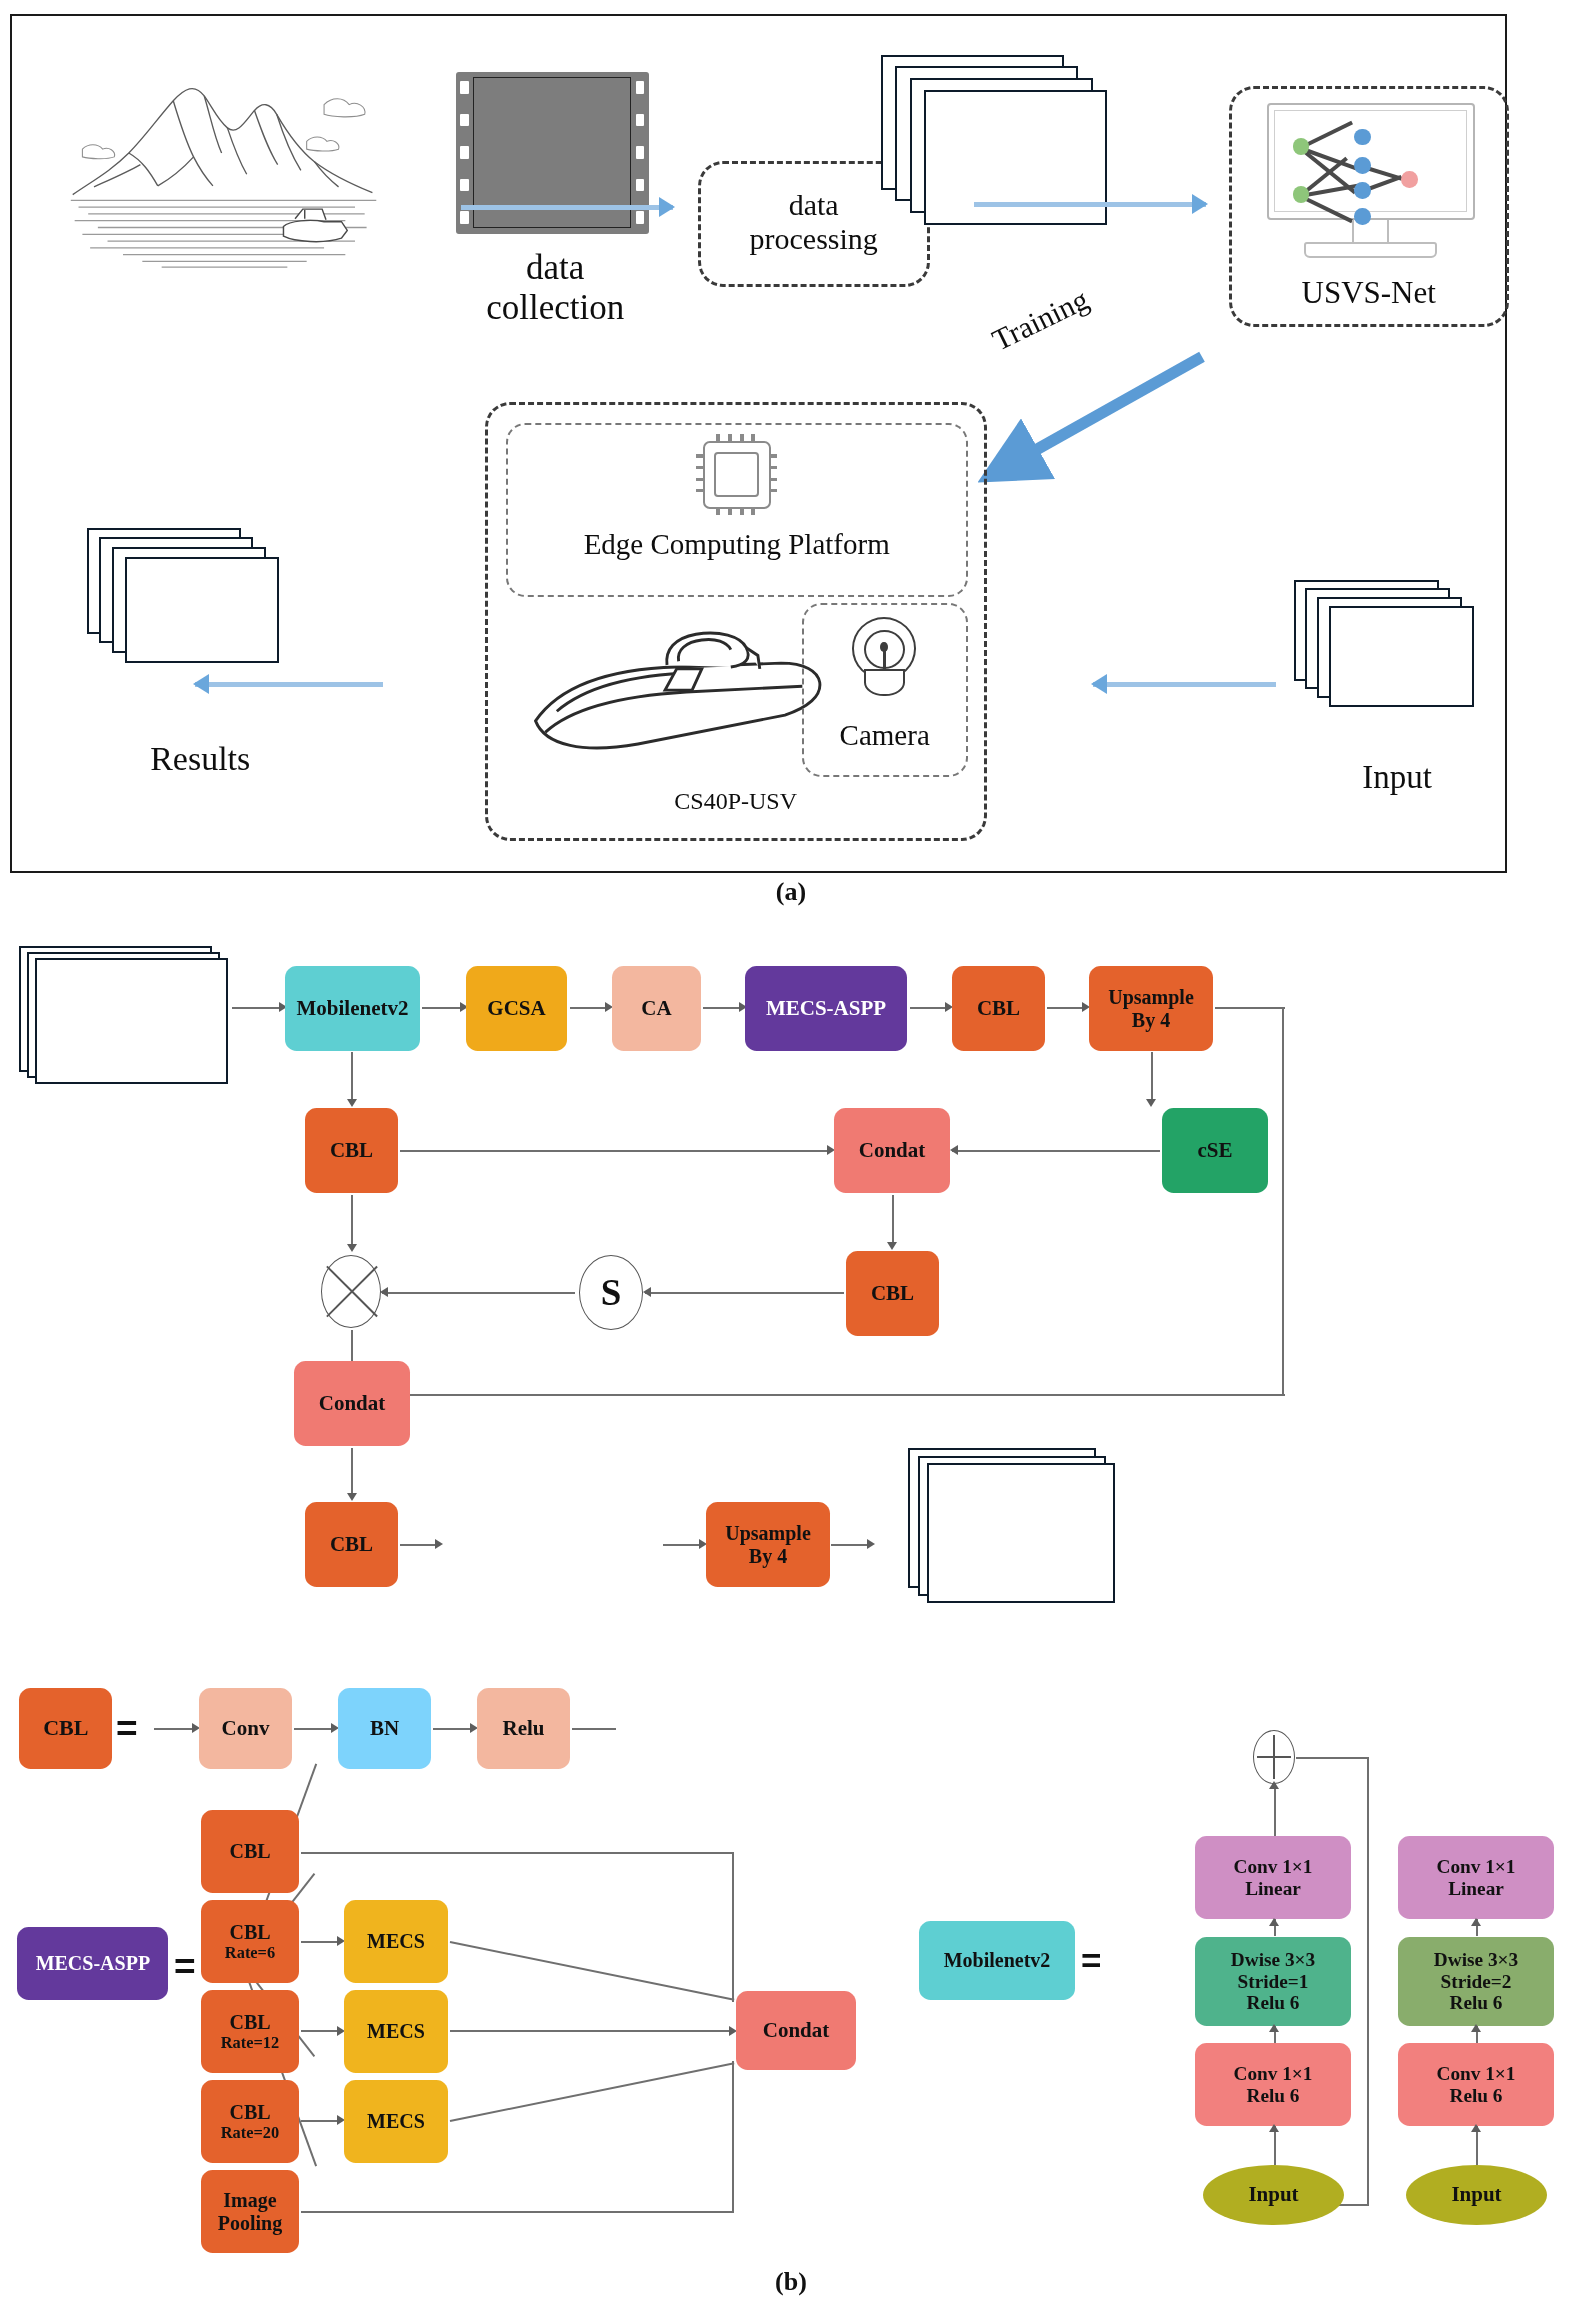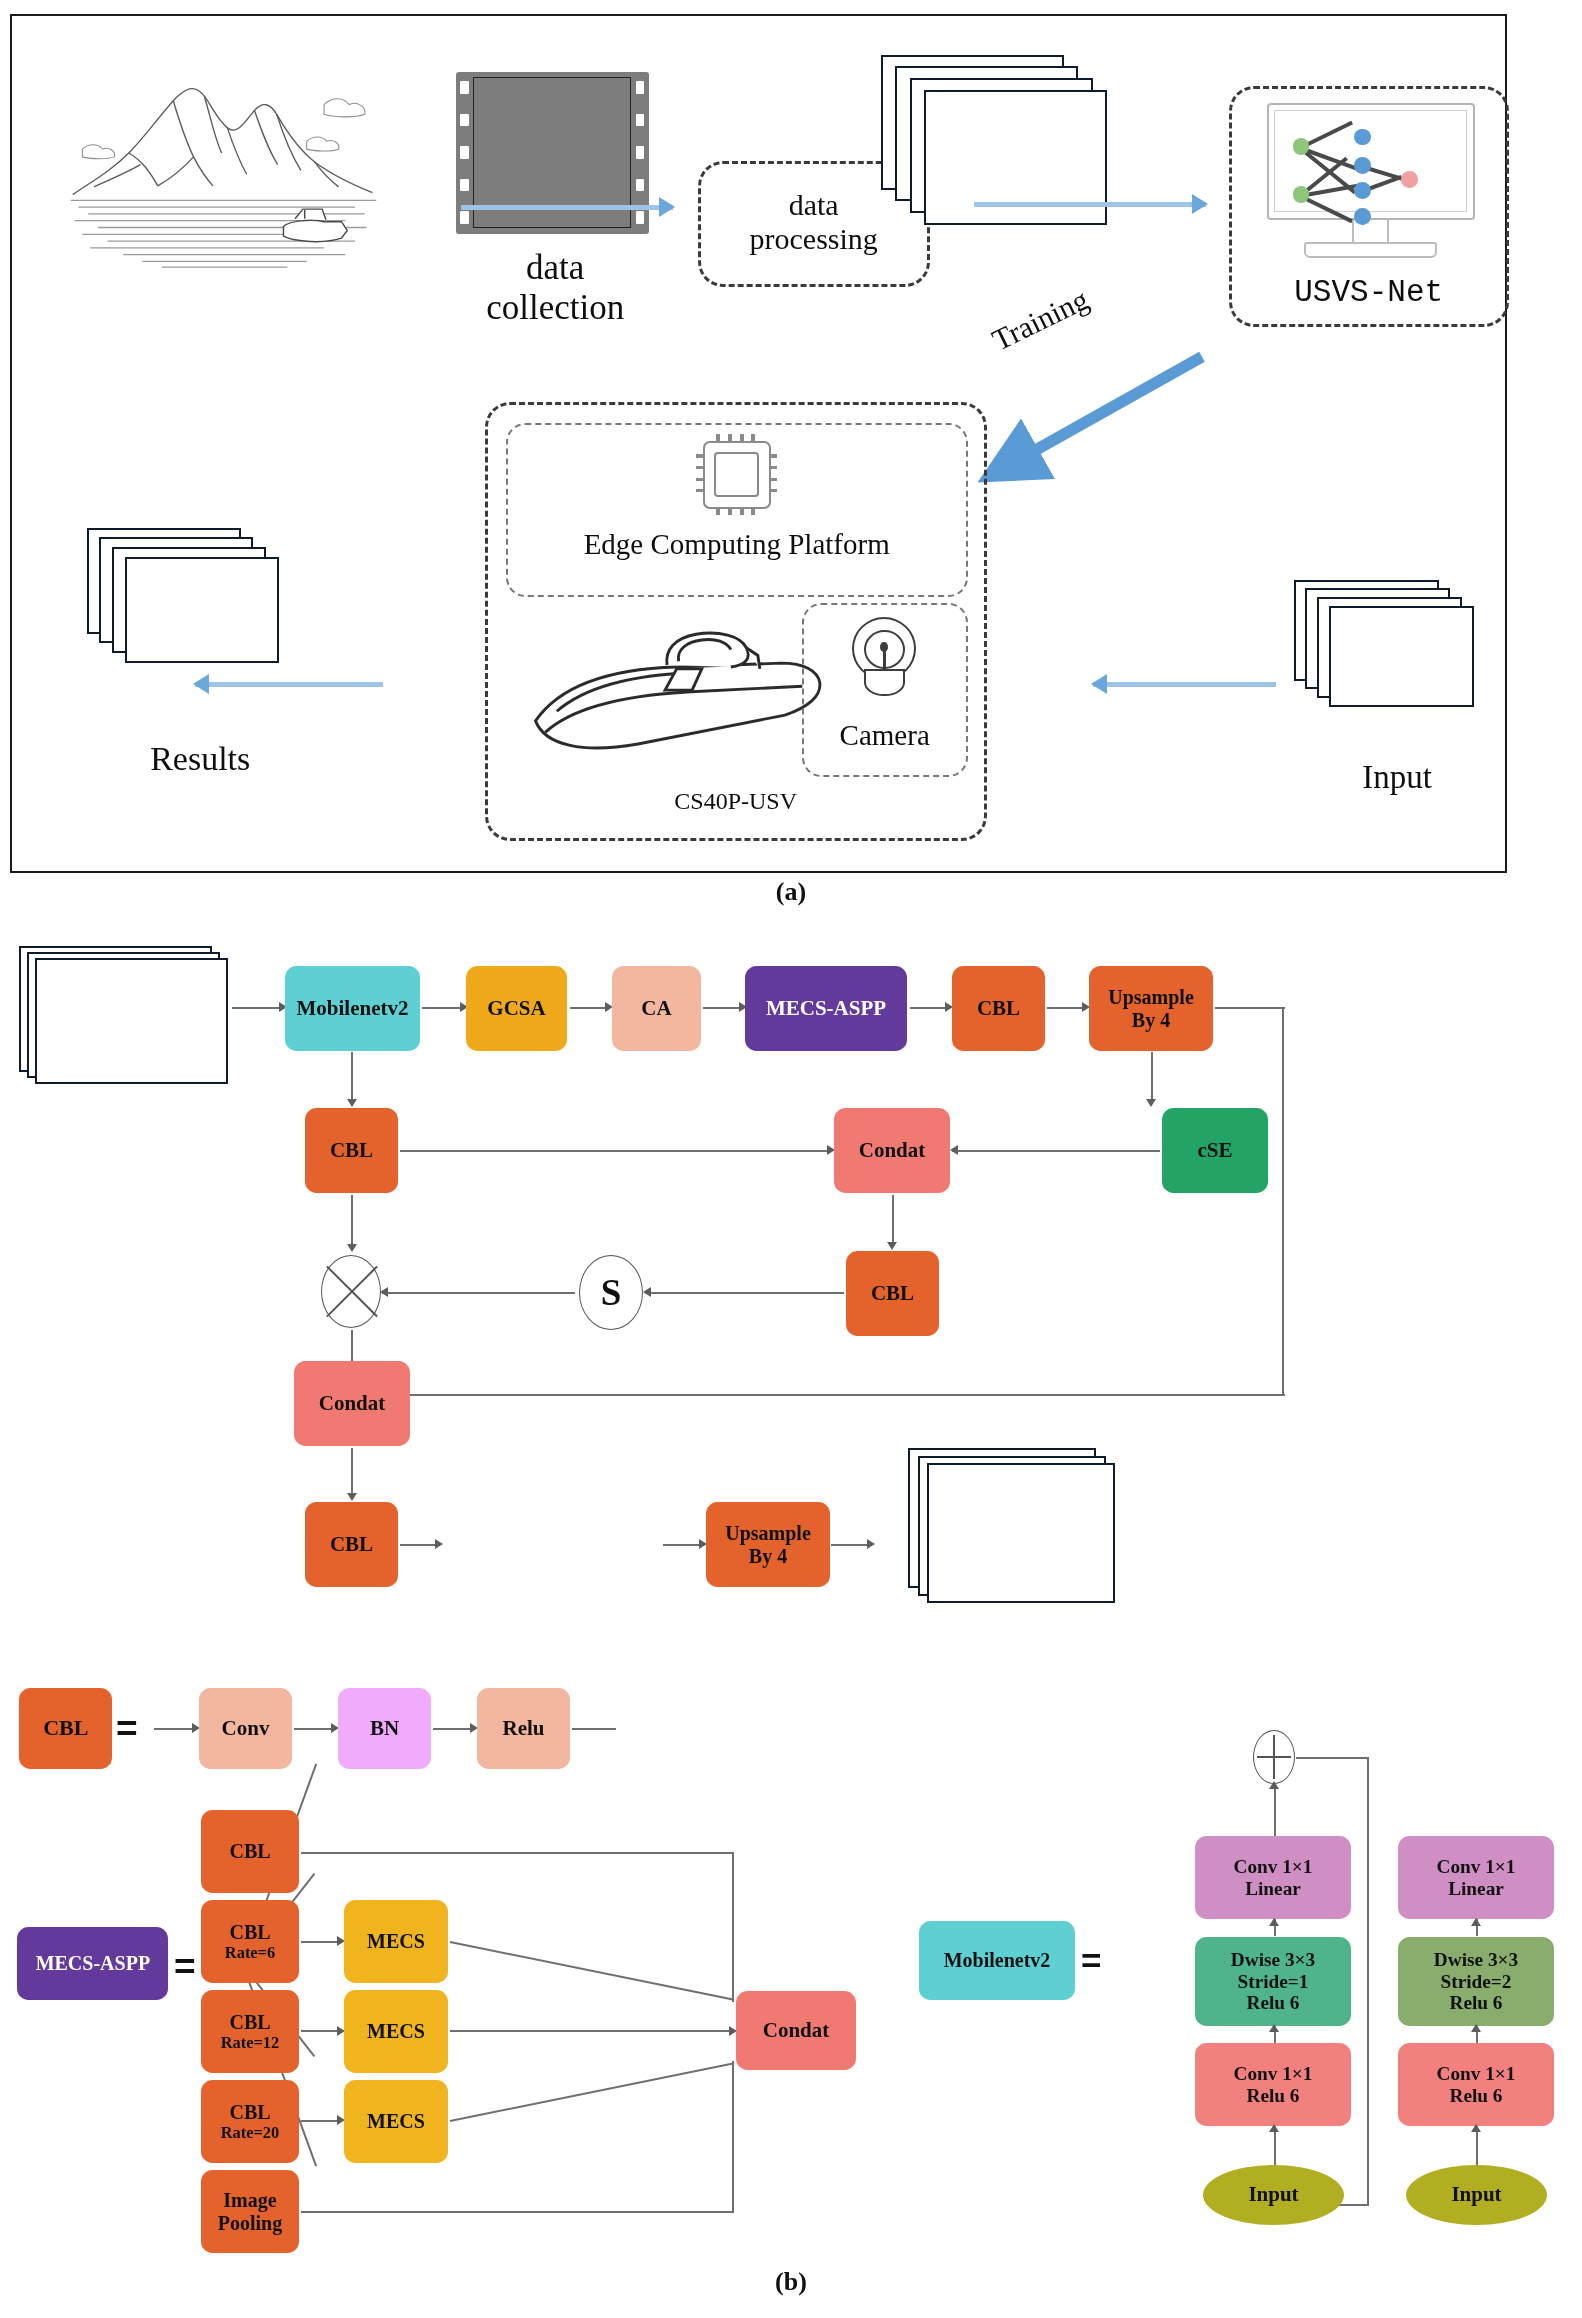--- a/index.html
+++ b/index.html
@@ -258,21 +258,21 @@
         <div class="nn-dot" style="left:79px; top:17.4px; width:16.4px; height:16.4px; background:#5b9bd5;"></div>
         <div class="nn-dot" style="left:79px; top:46px; width:16.4px; height:16.4px; background:#5b9bd5;"></div>
         <div class="nn-dot" style="left:79px; top:71px; width:16.4px; height:16.4px; background:#5b9bd5;"></div>
         <div class="nn-dot" style="left:79px; top:97px;width:16.4px; height:16.4px; background:#5b9bd5;"></div>
         <div class="nn-dot" style="left:126px;top:60px; width:16.4px; height:16.4px; background:#f1a0a0;"></div>
       </div>
     </div>
     <div class="neck"></div>
     <div class="base"></div>
   </div>
-  <div class="lbl" style="left:1217px; top:259px; width:280px; text-align:center; font-size:31px;font-family:Liberation Mono, monospace;">USVS-Net</div>
+  <div class="lbl" style="left:1217px; top:259px; width:280px; text-align:center; font-size:31px;">USVS-Net</div>
 
   <div id="training-arrow" style="left:966px; top:333px; width:232px; height:135px;">
     <svg viewBox="0 0 240 140" style="width:100%;height:100%;display:block;">
       <defs>
         <marker id="bhead" markerWidth="6" markerHeight="6" refX="4.2" refY="3" orient="auto">
           <path d="M0,0 L6,3 L0,6 z" fill="#5b9bd5"></path>
         </marker>
       </defs>
       <line x1="232" y1="8" x2="18" y2="128" stroke="#5b9bd5" stroke-width="12" marker-end="url(#bhead)"></line>
     </svg>
@@ -473,21 +473,21 @@
   <div class="eq" style="left:116px; top:1708px; font-size:37px; pointer-events:auto;">=</div>
 
   <div class="conn h" style="left:154px; top:1728px; width:41px;"></div>
   <div class="arrowhead-r" style="left:192px; top:1723px;"></div>
 
   <div class="blk" style="left:199px; top:1688px; width:93px; height:81px; background:#f3b79f; font-size:21px; pointer-events:auto;">Conv</div>
 
   <div class="conn h" style="left:294px; top:1728px; width:41px;"></div>
   <div class="arrowhead-r" style="left:331px; top:1723px;"></div>
 
-  <div class="blk" style="left:338px; top:1688px; width:93px; height:81px; background:#f0abfc; font-size:21px; pointer-events:auto;">BN</div>
+  <div class="blk" style="left:338px; top:1688px; width:93px; height:81px; background:#7dd3fc; font-size:21px; pointer-events:auto;">BN</div>
 
   <div class="conn h" style="left:433px; top:1728px; width:41px;"></div>
   <div class="arrowhead-r" style="left:470px; top:1723px;"></div>
 
   <div class="blk" style="left:477px; top:1688px; width:93px; height:81px; background:#f3b79f; font-size:21px; pointer-events:auto;">Relu</div>
 
   <div class="conn h" style="left:572px; top:1728px; width:44px;"></div>
 
   <div class="blk white-text" style="left:17.4px; top:1927px; width:151px; height:73px; background:#63399c; font-size:20px; pointer-events:auto;">MECS-ASPP</div>
   <div class="eq" style="left:174px; top:1946px; font-size:37px; pointer-events:auto;">=</div>

